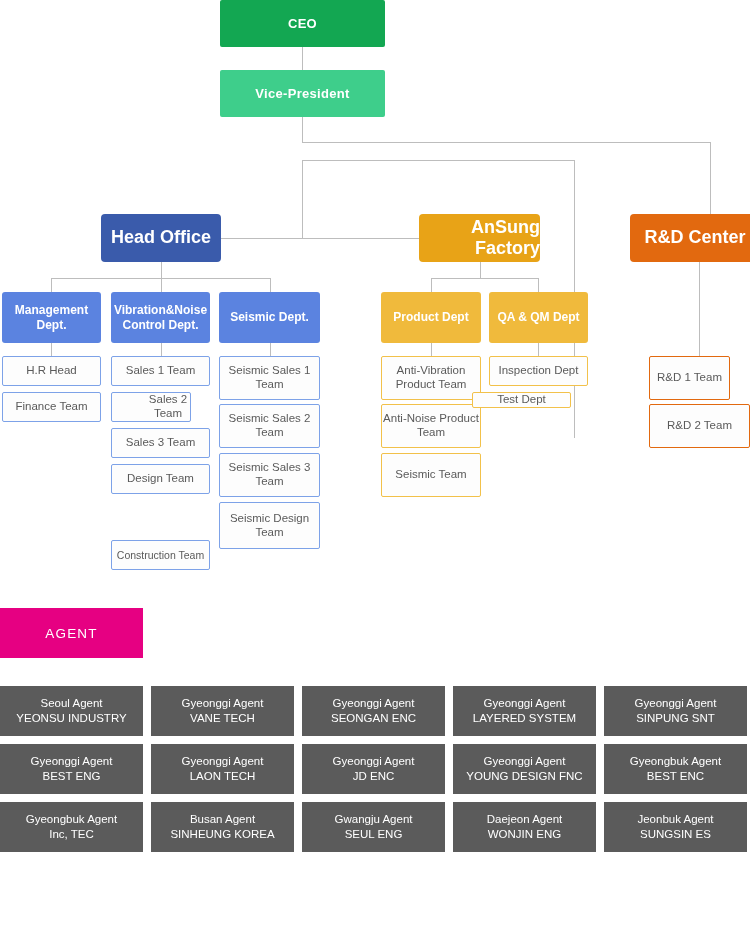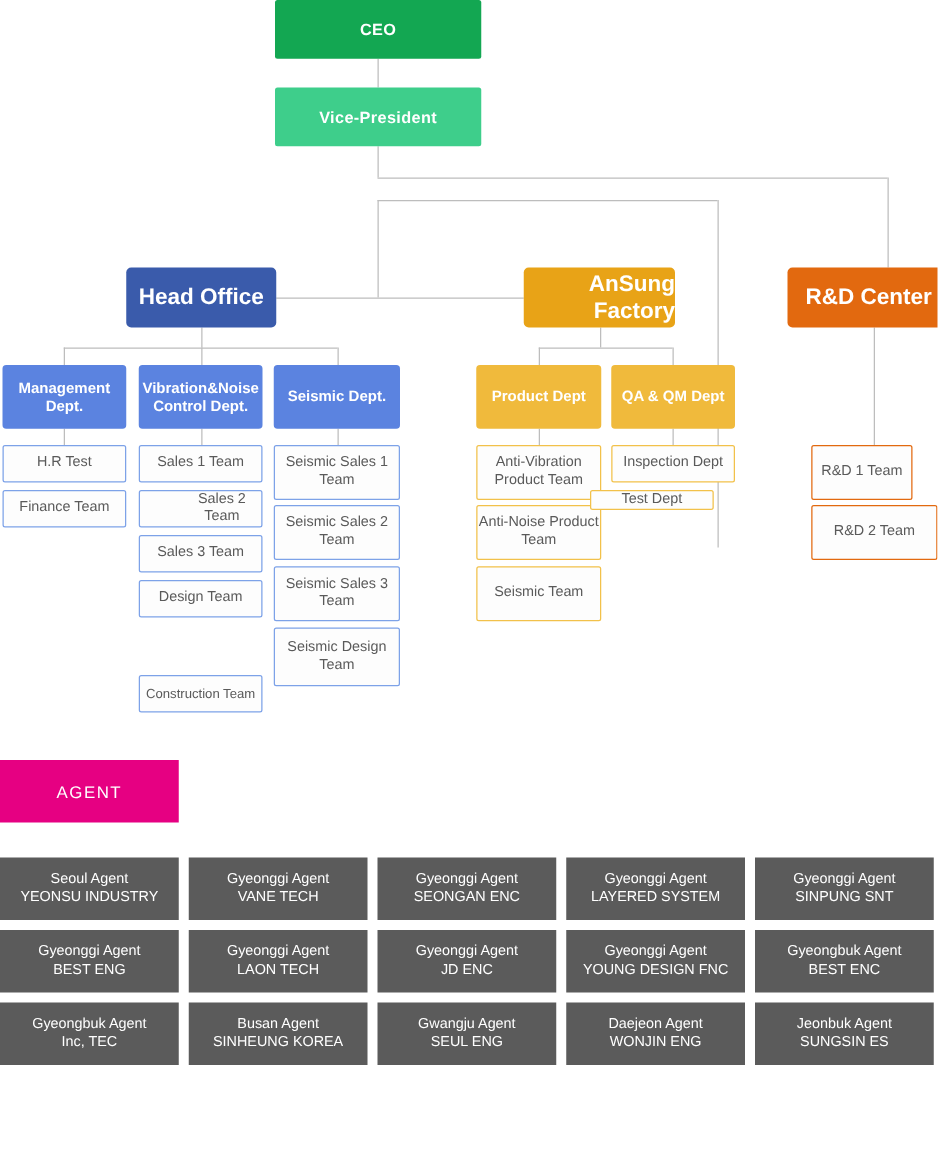--- a/index.html
+++ b/index.html
@@ -130,30 +130,30 @@
     <span>Management Dept.</span>
   </div>
   <div class="node n-dept dept-blue" style="left:111px;top:292px;width:99px;height:51px;">
     <span>Vibration&amp;Noise Control Dept.</span>
   </div>
   <div class="node n-dept dept-blue" style="left:219px;top:292px;width:101px;height:51px;">
     <span>Seismic Dept.</span>
   </div>
 
   <div class="node leaf" style="left:2px;top:356px;width:99px;height:30px;">
-    <span>H.R Test</span>
+    <span>H.R Head</span>
   </div>
   <div class="node leaf" style="left:2px;top:392px;width:99px;height:30px;">
     <span>Finance Team</span>
   </div>
 
   <div class="node leaf" style="left:111px;top:356px;width:99px;height:30px;">
     <span>Sales 1 Team</span>
   </div>
-  <div class="node leaf" style="left:111px;top:392px;width:99px;height:30px;padding-left:34px;">
+  <div class="node leaf" style="left:111px;top:392px;width:80px;height:30px;padding-left:34px;">
     <span>Sales 2 Team</span>
   </div>
   <div class="node leaf" style="left:111px;top:428px;width:99px;height:30px;">
     <span>Sales 3 Team</span>
   </div>
   <div class="node leaf" style="left:111px;top:464px;width:99px;height:30px;align-items:center;">
     <span>Design Team</span>
   </div>
   <div class="node leaf" style="left:111px;top:500px;width:99px;height:30px;font-size:10.5px;margin-top:40px;">
     <span>Construction Team</span>

